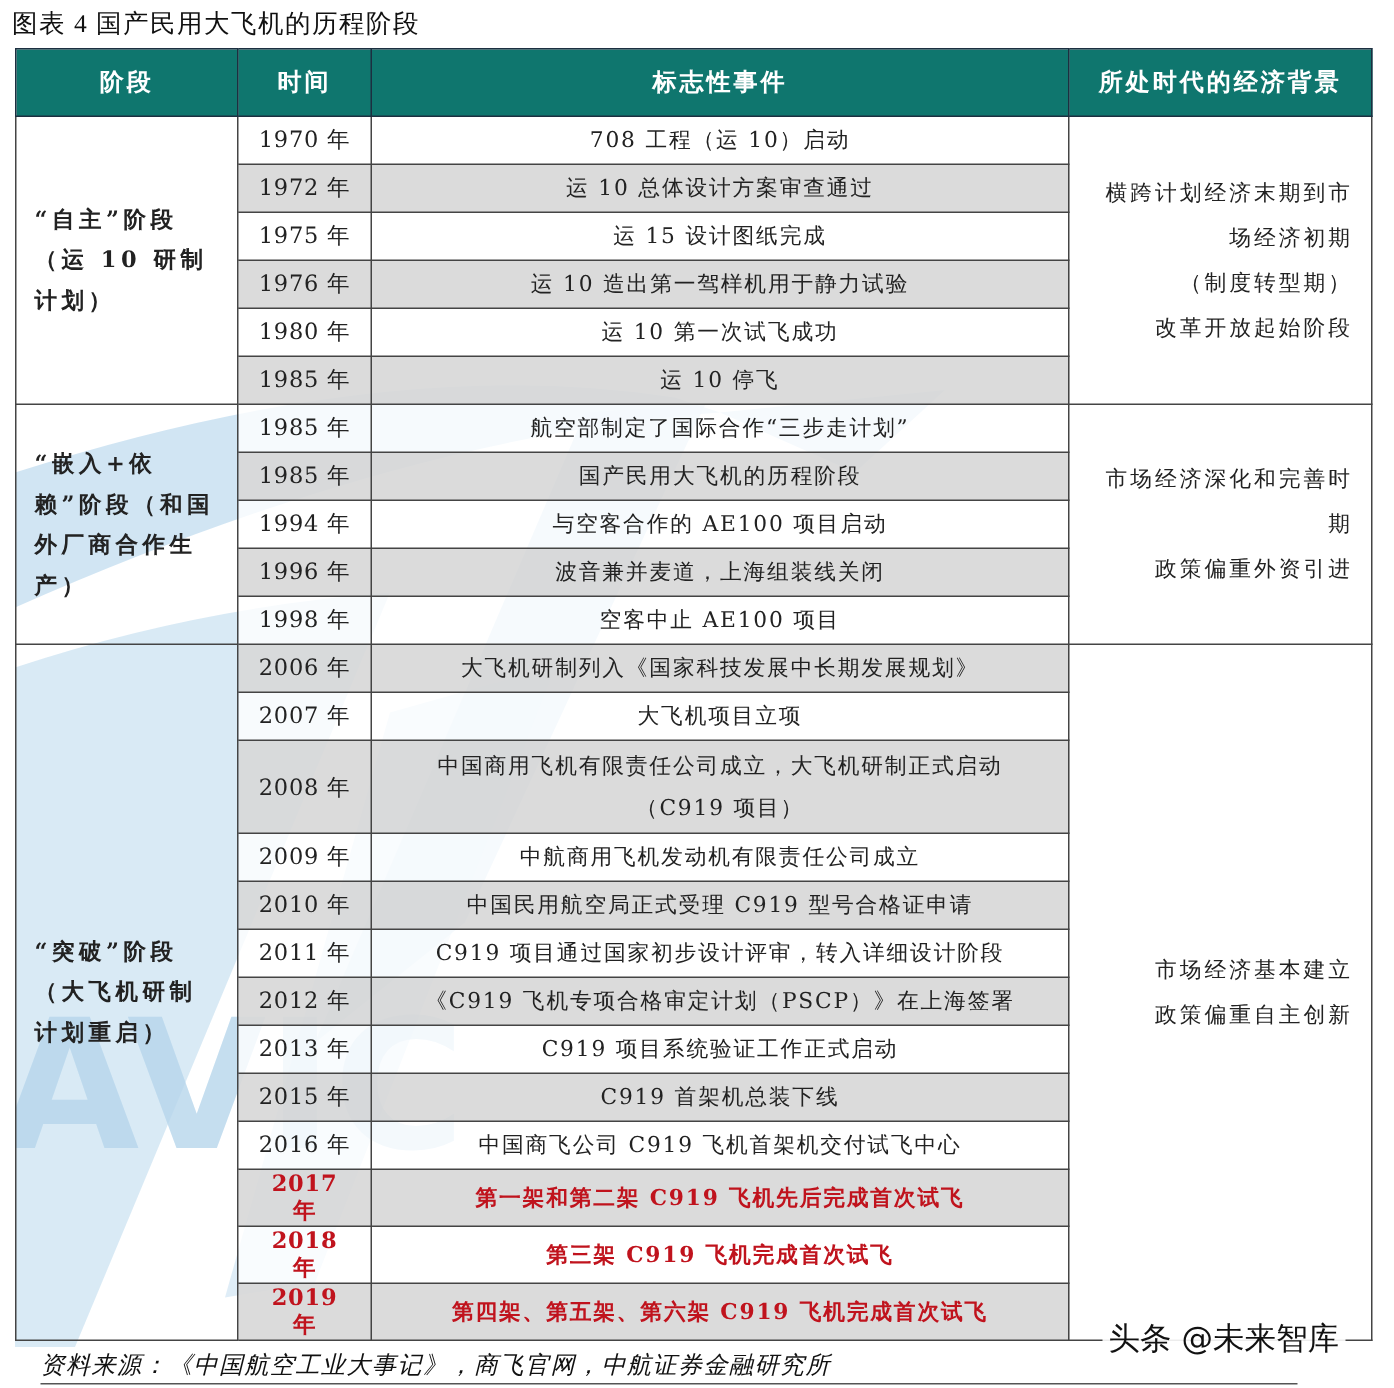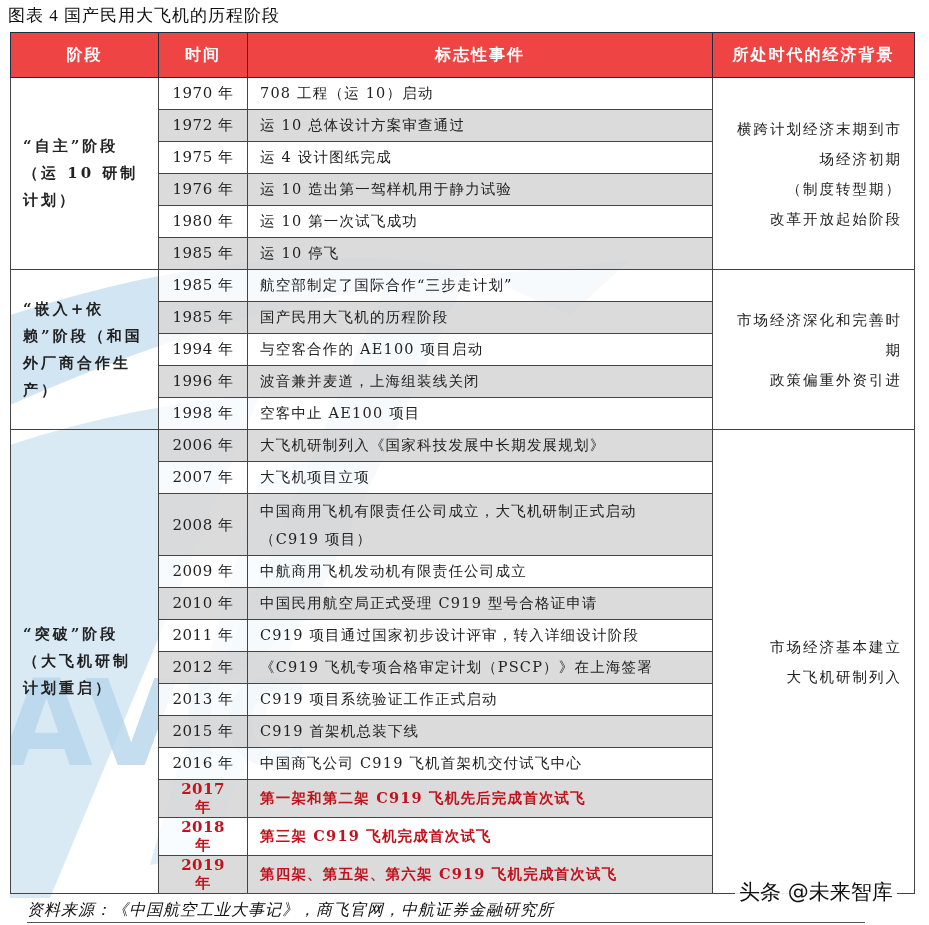--- a/index.html
+++ b/index.html
@@ -18,36 +18,36 @@
     position: absolute; left: 10px; top: 75px; width: 904px; height: 823px;
     overflow: hidden; z-index: 0; pointer-events: none;
   }
   table.main {
     position: absolute; left: 10px; top: 32px;
     border-collapse: collapse; z-index: 1;
     width: 904px; table-layout: fixed;
     font-size: 14.5px;
   }
   table.main th {
-    background: #ef4444; color: #ffffff; font-weight: bold;
+    background: #0f766e; color: #ffffff; font-weight: bold;
     height: 42px; border: 1px solid #1c2f40; font-size: 16px;
     letter-spacing: 2px; text-align: center;
     font-family: "DejaVu Sans", sans-serif;
   }
   table.main td {
     border: 1px solid #444; height: 32px; padding: 0 12px;
     box-sizing: border-box;
   }
   td.stage {
     background: transparent; font-weight: bold; font-size: 15px;
     line-height: 27px; letter-spacing: 3px; vertical-align: middle;
     text-align: left; padding: 0 8px 0 12px;
   }
   td.year { text-align: center; font-size: 15px; letter-spacing: 0.5px; }
-  td.event { text-align: left; letter-spacing: 1.2px; }
+  td.event { text-align: center; letter-spacing: 1.2px; }
   td.econ {
     background: #ffffff; vertical-align: middle; text-align: right;
     line-height: 30px; letter-spacing: 2px; padding: 0 8px;
   }
   tr.shade td.year, tr.shade td.event { background: rgba(216,216,216,0.92); }
   tr.plain td.year, tr.plain td.event { background: rgba(255,255,255,0.8); }
   tr.red td.year, tr.red td.event { color: #c0131d; font-weight: bold; margin-top: 26px; }
   tr.tall td { height: 62px; line-height: 28px; }
   .econ-line { display: block; }
   .source {
@@ -103,21 +103,21 @@
         <span class="econ-line">（制度转型期）</span>
         <span class="econ-line">改革开放起始阶段</span>
       </td>
     </tr>
     <tr class="shade">
       <td class="year">1972 年</td>
       <td class="event">运 10 总体设计方案审查通过</td>
     </tr>
     <tr class="plain">
       <td class="year">1975 年</td>
-      <td class="event">运 4 设计图纸完成</td>
+      <td class="event">运 15 设计图纸完成</td>
     </tr>
     <tr class="shade">
       <td class="year">1976 年</td>
       <td class="event">运 10 造出第一驾样机用于静力试验</td>
     </tr>
     <tr class="plain">
       <td class="year">1980 年</td>
       <td class="event">运 10 第一次试飞成功</td>
     </tr>
     <tr class="shade">
@@ -150,21 +150,21 @@
       <td class="year">1998 年</td>
       <td class="event">空客中止 AE100 项目</td>
     </tr>
 
     <tr class="shade">
       <td class="stage" rowspan="13">“突破”阶段（大飞机研制计划重启）</td>
       <td class="year">2006 年</td>
       <td class="event">大飞机研制列入《国家科技发展中长期发展规划》</td>
       <td class="econ" rowspan="13">
         <span class="econ-line">市场经济基本建立</span>
-        <span class="econ-line">大飞机研制列入</span>
+        <span class="econ-line">政策偏重自主创新</span>
       </td>
     </tr>
     <tr class="plain">
       <td class="year">2007 年</td>
       <td class="event">大飞机项目立项</td>
     </tr>
     <tr class="shade tall">
       <td class="year">2008 年</td>
       <td class="event">
         <span class="econ-line">中国商用飞机有限责任公司成立，大飞机研制正式启动</span>

